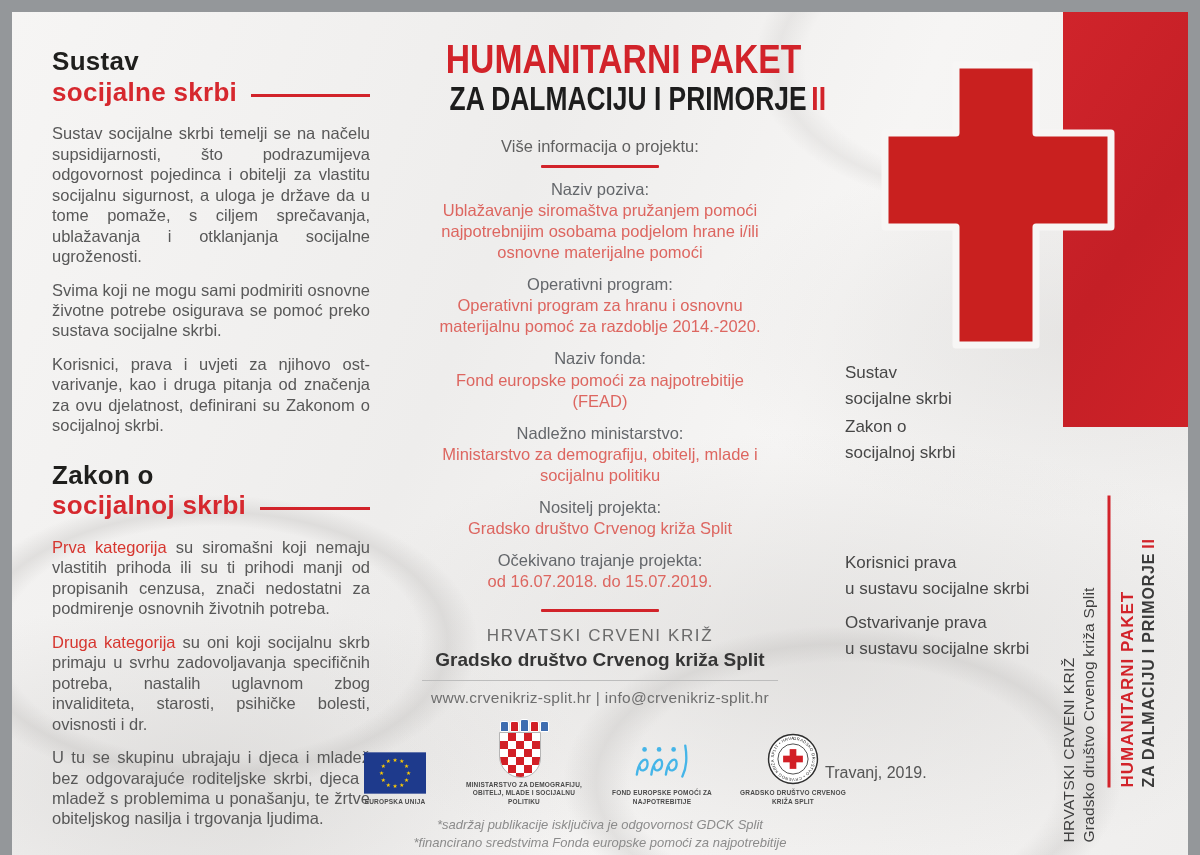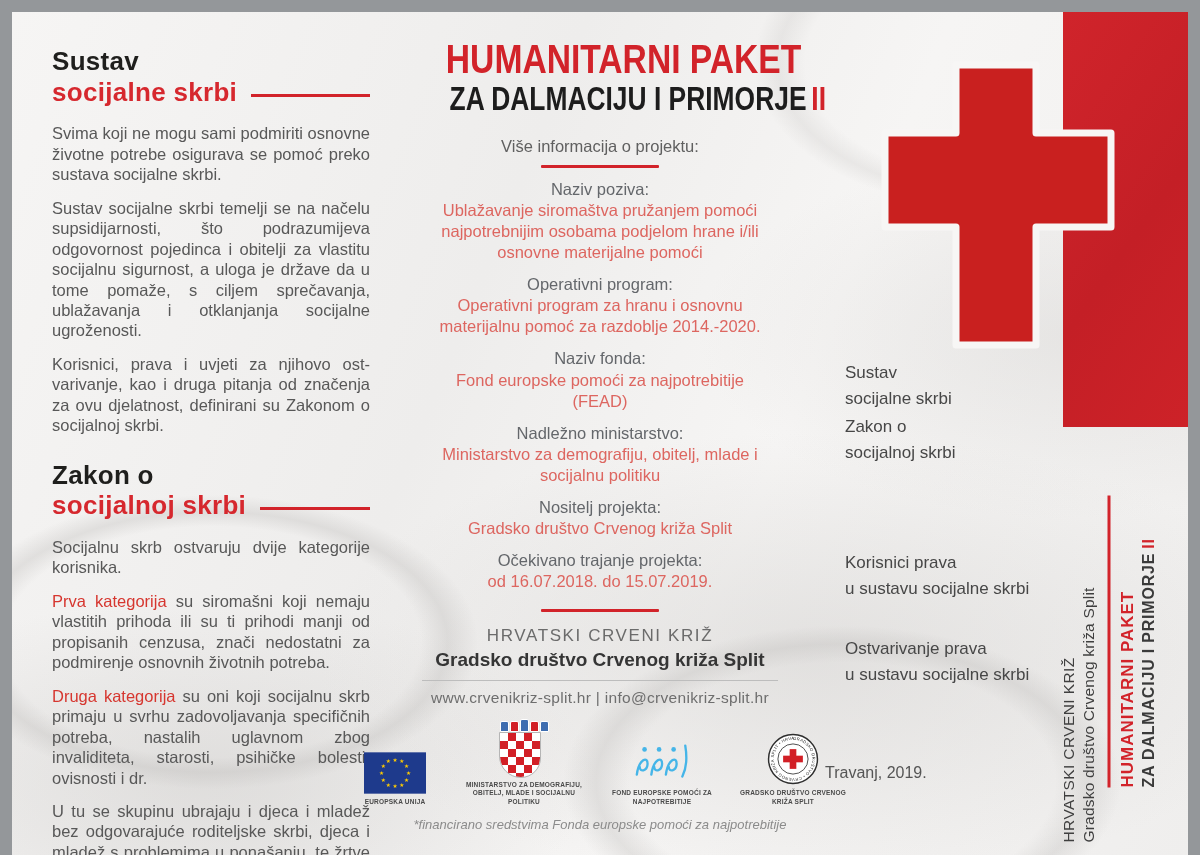--- a/index.html
+++ b/index.html
@@ -67,21 +67,21 @@
   
   .red-band{position:absolute;left:1051px;top:0;width:125px;height:415px;
     background:linear-gradient(125deg,#d0242b 0%,#c41f26 55%,#cd2228 100%);}
   .big-cross{position:absolute;left:866px;top:46px;}
   .r-item{position:absolute;left:833px;width:240px;font-size:17px;color:#474747;line-height:1.55;}
   .r-toc1a{top:348px;} .r-toc1b{top:402px;}
   .r-big{position:absolute;left:831px;top:450px;width:250px;}
   .r-big .b1{font-size:50px;font-weight:800;color:#d2232a;letter-spacing:-1px;line-height:1;}
   .r-big .b2{font-size:30px;font-weight:800;color:#1b1b1b;letter-spacing:.5px;line-height:1;margin-top:0px;
              transform:scaleX(.88);transform-origin:left center;white-space:nowrap;}
-  .r-toc2a{top:538px;} .r-toc2b{top:624px;}
+  .r-toc2a{top:538px;} .r-toc2b{top:598px;}
   .r-date{position:absolute;left:813px;top:752px;font-size:16px;color:#555;}
 
   
   .spine{position:absolute;left:896px;top:569px;width:413px;height:110px;
     transform:rotate(-90deg);transform-origin:center center;}
   .spine .org1{font-size:15.5px;color:#3f3f3f;letter-spacing:.4px;}
   .spine .org2{font-size:15.5px;color:#3f3f3f;letter-spacing:.2px;margin-top:2px;}
   .spine .block{margin-left:55px;margin-top:10px;border-top:3px solid #d2232a;padding-top:7px;width:292px;}
   .spine .t1{font-size:17px;font-weight:800;color:#d2232a;letter-spacing:1px;}
   .spine .t2{font-size:16px;font-weight:600;color:#3a3a3a;letter-spacing:.8px;margin-top:2px;white-space:nowrap;}
@@ -96,32 +96,31 @@
   <div class="swirl sw3"></div>
 
   <div class="left-col">
     <div class="lh h-block">
       <div>Sustav</div>
       <div class="red-row">
         <span class="red-txt">socijalne skrbi</span>
         <span class="h-line"></span>
       </div>
     </div>
+    <p>Sustav socijalne skrbi temelji se na načelu supsidijarnosti, što podrazumi­jeva odgovornost pojedinca i obitelji za vlastitu socijalnu sigurnost, a uloga je države da u tome pomaže, s ciljem sprečavanja, ublažavanja i otklanjanja socijalne ugroženosti.</p>
     <p>Svima koji ne mogu sami podmiriti osnovne životne potrebe osigurava se pomoć preko sustava socijalne skrbi.</p>
-    <p>Sustav socijalne skrbi temelji se na načelu supsidijarnosti, što podrazumi­jeva odgovornost pojedinca i obitelji za vlastitu socijalnu sigurnost, a uloga je države da u tome pomaže, s ciljem sprečavanja, ublažavanja i otklanjanja socijalne ugroženosti.</p>
     <p>Korisnici, prava i uvjeti za njihovo ost­varivanje, kao i druga pitanja od značenja za ovu djelatnost, definirani su Zakonom o socijalnoj skrbi.</p>
 
     <div class="lh h2-block">
       <div>Zakon o</div>
       <div class="red-row">
         <span class="red-txt">socijalnoj skrbi</span>
         <span class="h-line"></span>
       </div>
     </div>
-    <p>Socijalnu skrb ostvaruju dvije kategorije korisnika.</p>
     <p><span class="lead-red">Prva kategorija</span><span> su siromašni koji nemaju vlastitih prihoda ili su ti pri­hodi manji od propisanih cenzusa, znači nedostatni za podmirenje os­novnih životnih potreba.</span></p>
     <p><span class="lead-red">Druga kategorija</span><span> su oni koji socijalnu skrb primaju u svrhu zadovoljavanja specifičnih potreba, nastalih ug­lavnom zbog invaliditeta, starosti, psihičke bolesti, ovisnosti i dr.</span></p>
     <p>U tu se skupinu ubrajaju i djeca i mladež bez odgovarajuće roditeljske skrbi, djeca i mladež s problemima u ponašanju, te žrtve obiteljskog nasilja i trgovanja ljudima.</p>
   </div>
 
   <div class="center-col">
     <div class="c-title1">HUMANITARNI PAKET</div>
     <div class="c-title2"><span>ZA DALMACIJU I PRIMORJE</span><span class="suffix">II</span></div>
 
     <div class="c-intro">Više informacija o projektu:</div>
@@ -221,20 +220,21 @@
           <g fill="#d21f26">
             <rect x="21.8" y="15.5" width="6.4" height="19"></rect>
             <rect x="15.5" y="21.8" width="19" height="6.4"></rect>
           </g>
         </svg>
         <div class="logo-caption cap-rc">GRADSKO DRUŠTVO CRVENOG KRIŽA SPLIT</div>
       </div>
     </div>
 
     <div class="footnote">
+      <div>*sadržaj publikacije isključiva je odgovornost GDCK Split</div>
       <div>*financirano sredstvima Fonda europske pomoći za najpotrebitije</div>
     </div>
   </div>
 
   <div class="red-band"></div>
   <svg class="big-cross" width="240" height="294" viewBox="-7 -7 240 294">
     <path d="M71 0 H151 V68 H226 V162 H151 V280 H71 V162 H0 V68 H71 Z" fill="#c9201f" stroke="#f7f6f5" stroke-width="7" stroke-linejoin="round"></path>
   </svg>
 
   <div class="r-item r-toc1a">

